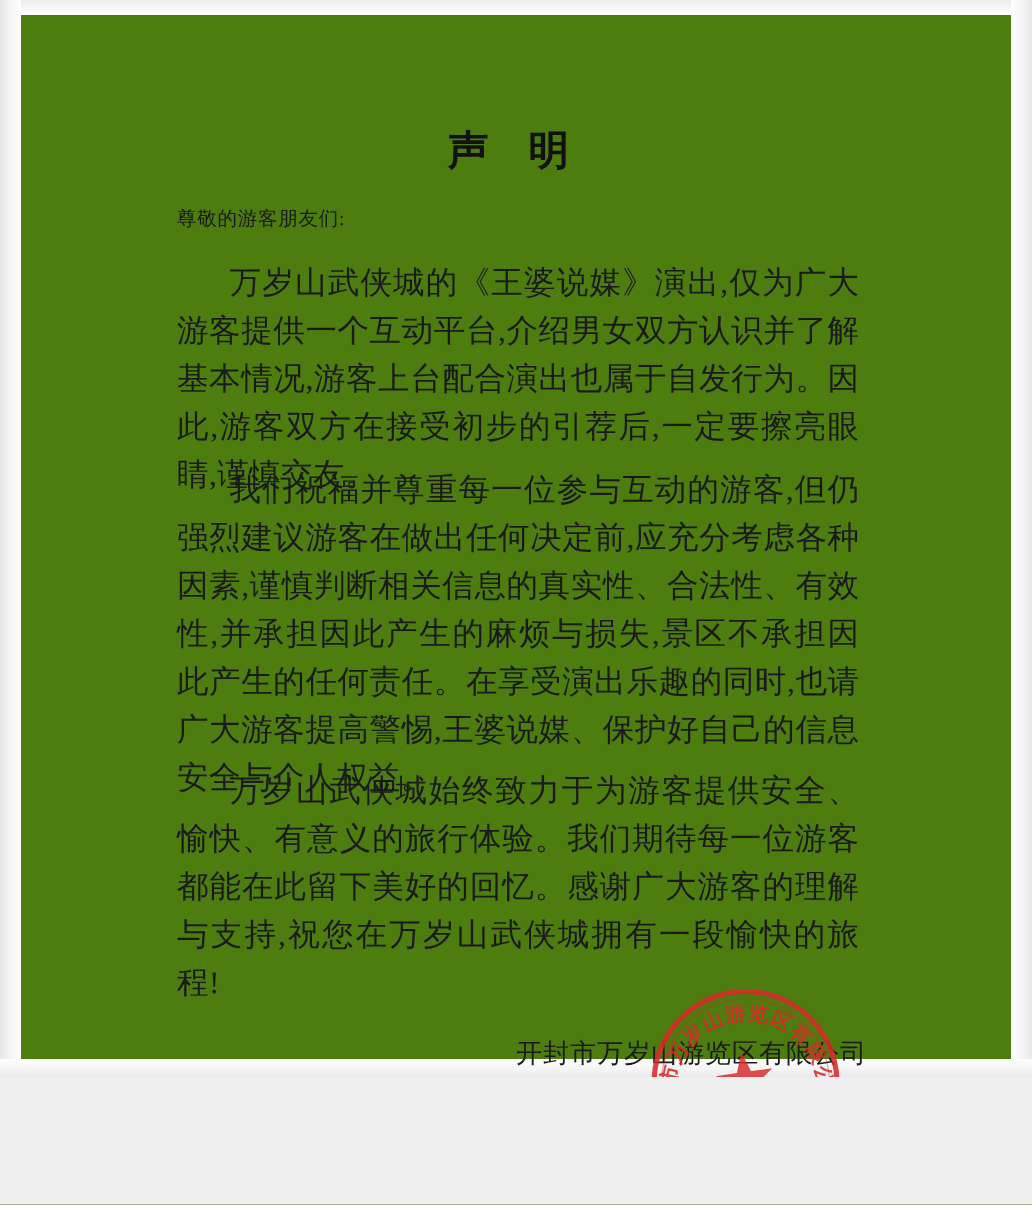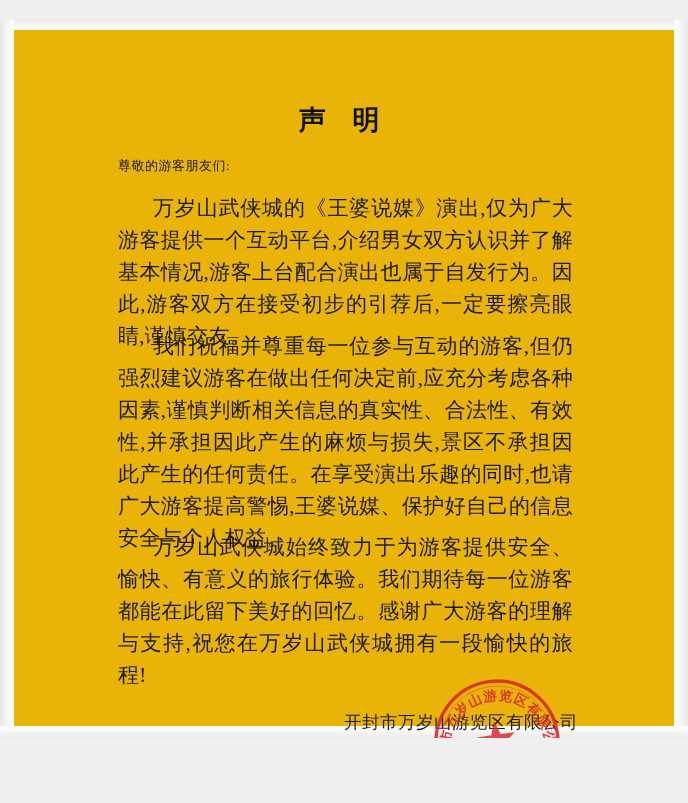--- a/index.html
+++ b/index.html
@@ -10,24 +10,23 @@
     width: 688px;
     height: 803px;
     background: #f0f0f0;
     font-family: "Liberation Serif", "DejaVu Serif", serif;
     overflow: hidden;
   }
   .page {
     position: relative;
     width: 688px;
     height: 718px;
-    background: #eab308;
+    background: #4d7c0f;
     box-sizing: border-box;
     overflow: hidden;
-    margin-top: 20px;
   }
   .edge-left {
     position: absolute;
     left: 0;
     top: 0;
     width: 14px;
     height: 803px;
     background: linear-gradient(to right, #e6e6e6 0%, #f4f4f4 45%, #ffffff 100%);
   }
   .edge-right {

